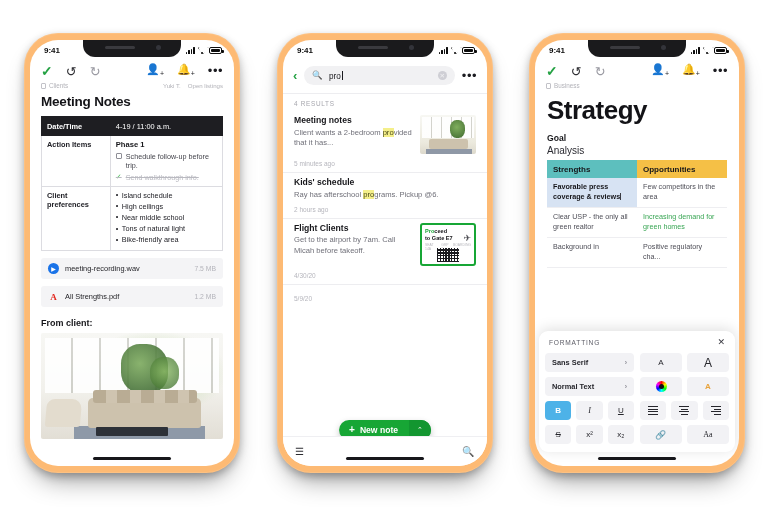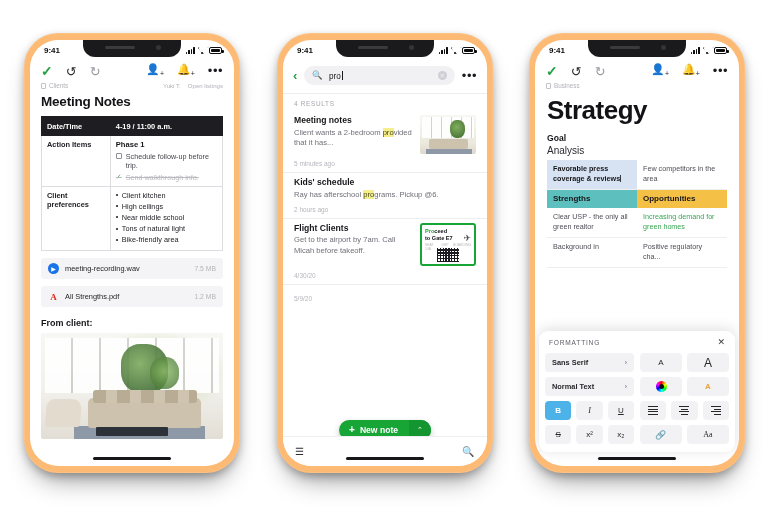--- a/index.html
+++ b/index.html
@@ -79,21 +79,21 @@
   .tags { display:flex; gap:7px; }
   .tag { font-size:6.1px; color:#b2b2b8; }
 
   
   .body1 { padding: 0 11px; }
   .note-title { font-size: 13.5px; font-weight: bold; color:#131317; letter-spacing:-.2px; margin: 1px 0 7px; }
 
   table.meta { width:100%; border-collapse: collapse; table-layout: fixed; }
   table.meta td { border:1px solid #dcdce1; vertical-align: top; padding: 4px 5px; }
   tr.dark td { background:#1e1e22; color:#ffffff; border-color:#1e1e22; font-size: 7.4px; font-weight: bold; padding: 4.5px 5px; }
-  tr.dark td.v { font-weight: bold; margin-left: 43px; }
+  tr.dark td.v { font-weight: normal; margin-left: 43px; }
   td.k { width: 38%; font-size: 7.4px; font-weight: bold; color:#232329; }
   td.v { font-size: 7.4px; color:#232329; }
   .phase { font-weight:bold; font-size:7.6px; color:#16161a; margin-bottom:3px; }
   .todo { display:flex; align-items:flex-start; gap:4px; font-size:7.2px; color:#45454d; margin-top:2.5px; }
   .cbox { width:6px; height:6px; border:1px solid #8e8e96; border-radius:1px; flex:none; margin-top:.5px; }
   .todo.done { color:#b9b9c0; text-decoration: line-through; }
   .todo.done .tick { color:#3fb950; font-size:7px; line-height:1; flex:none; }
   ul.prefs { list-style:none; }
   ul.prefs li { font-size:7.3px; color:#232329; margin-bottom:2.2px; position:relative; padding-left:6px; }
   ul.prefs li::before { content:"•"; position:absolute; left:0; top:-.5px; }
@@ -286,21 +286,21 @@
               <div class="todo done">
                 <span class="tick">✓</span>
                 <span>Send walkthrough info.</span>
               </div>
             </td>
           </tr>
           <tr>
             <td class="k">Client preferences</td>
             <td class="v">
               <ul class="prefs">
-                <li><span>Client kitchen</span></li>
+                <li><span>Island schedule</span></li>
                 <li><span>High ceilings</span></li>
                 <li><span class="hl">Near middle school</span></li>
                 <li><span>Tons of natural light</span></li>
                 <li><span>Bike-friendly area</span></li>
               </ul>
             </td>
           </tr>
         </tbody>
           </table>
 
@@ -476,26 +476,26 @@
       </div>
 
       <div class="body3">
         <div class="big-title">Strategy</div>
         <div class="h-sub">Goal</div>
         <div class="h-sub2">Analysis</div>
 
         <table class="swot">
           <tbody>
               <tr>
+            <th class="s">Strengths</th>
+            <th class="o">Opportunities</th>
+          </tr>
+          <tr>
             <td class="sel"><span>Favorable press coverage &amp; reviews</span><span class="cur"></span></td>
             <td>Few competitors in the area</td>
-          </tr>
-          <tr>
-            <th class="s">Strengths</th>
-            <th class="o">Opportunities</th>
           </tr>
           <tr>
             <td>Clear USP - the only all green realtor</td>
             <td class="green">Increasing demand for green homes</td>
           </tr>
           <tr>
             <td>Background in</td>
             <td>Positive regulatory cha...</td>
           </tr>
         </tbody>

